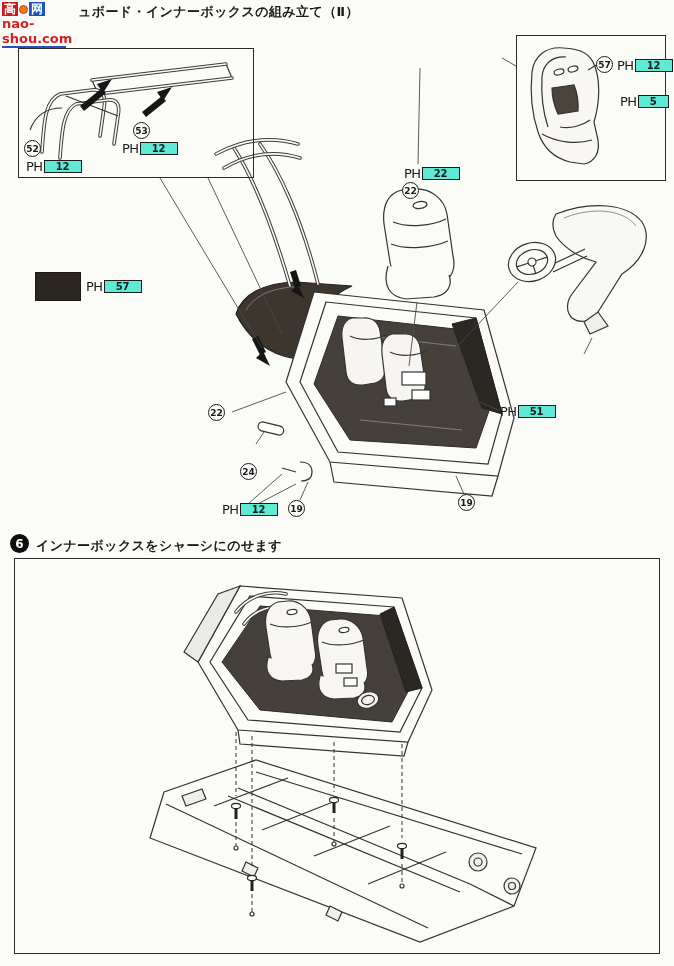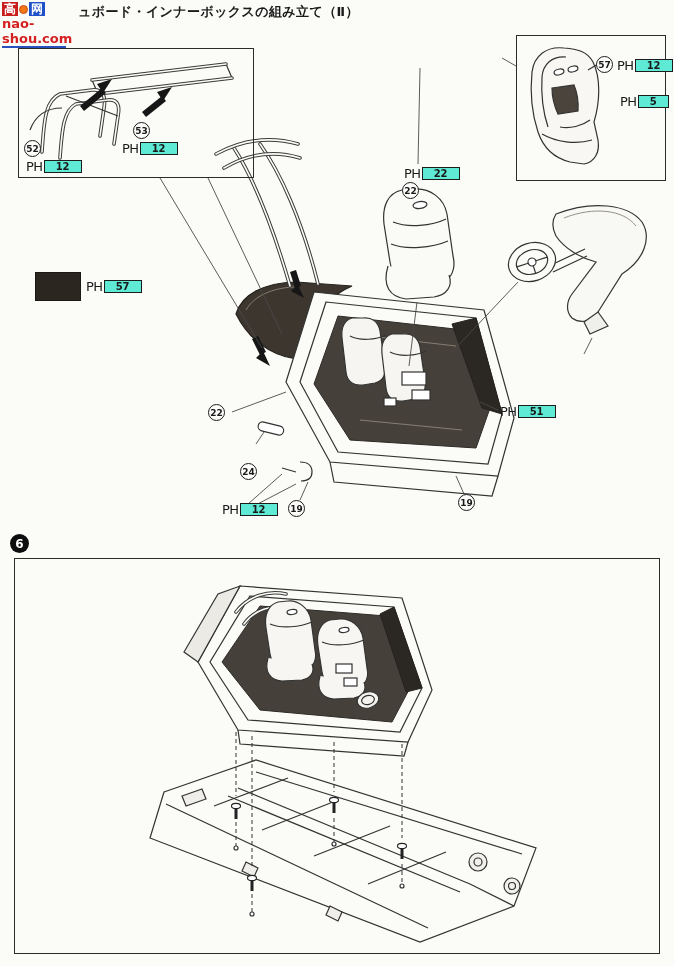--- a/index.html
+++ b/index.html
@@ -283,14 +283,15 @@
     </span>
   <span class="circ" style="left:288px;top:500px">19</span>
   <span class="circ" style="left:458px;top:494px">19</span>
   <span class="phl" style="left:500px;top:404px">
       <span class="p">PH</span>
       <span class="nb">51</span>
     </span>
 
 
   <span class="step6num" style="left:10px;top:534px">6</span>
+  <div class="abs title" style="left:36px;top:537px">インナーボックスをシャーシにのせます</div>
 
 </div>
 
 </body></html>

